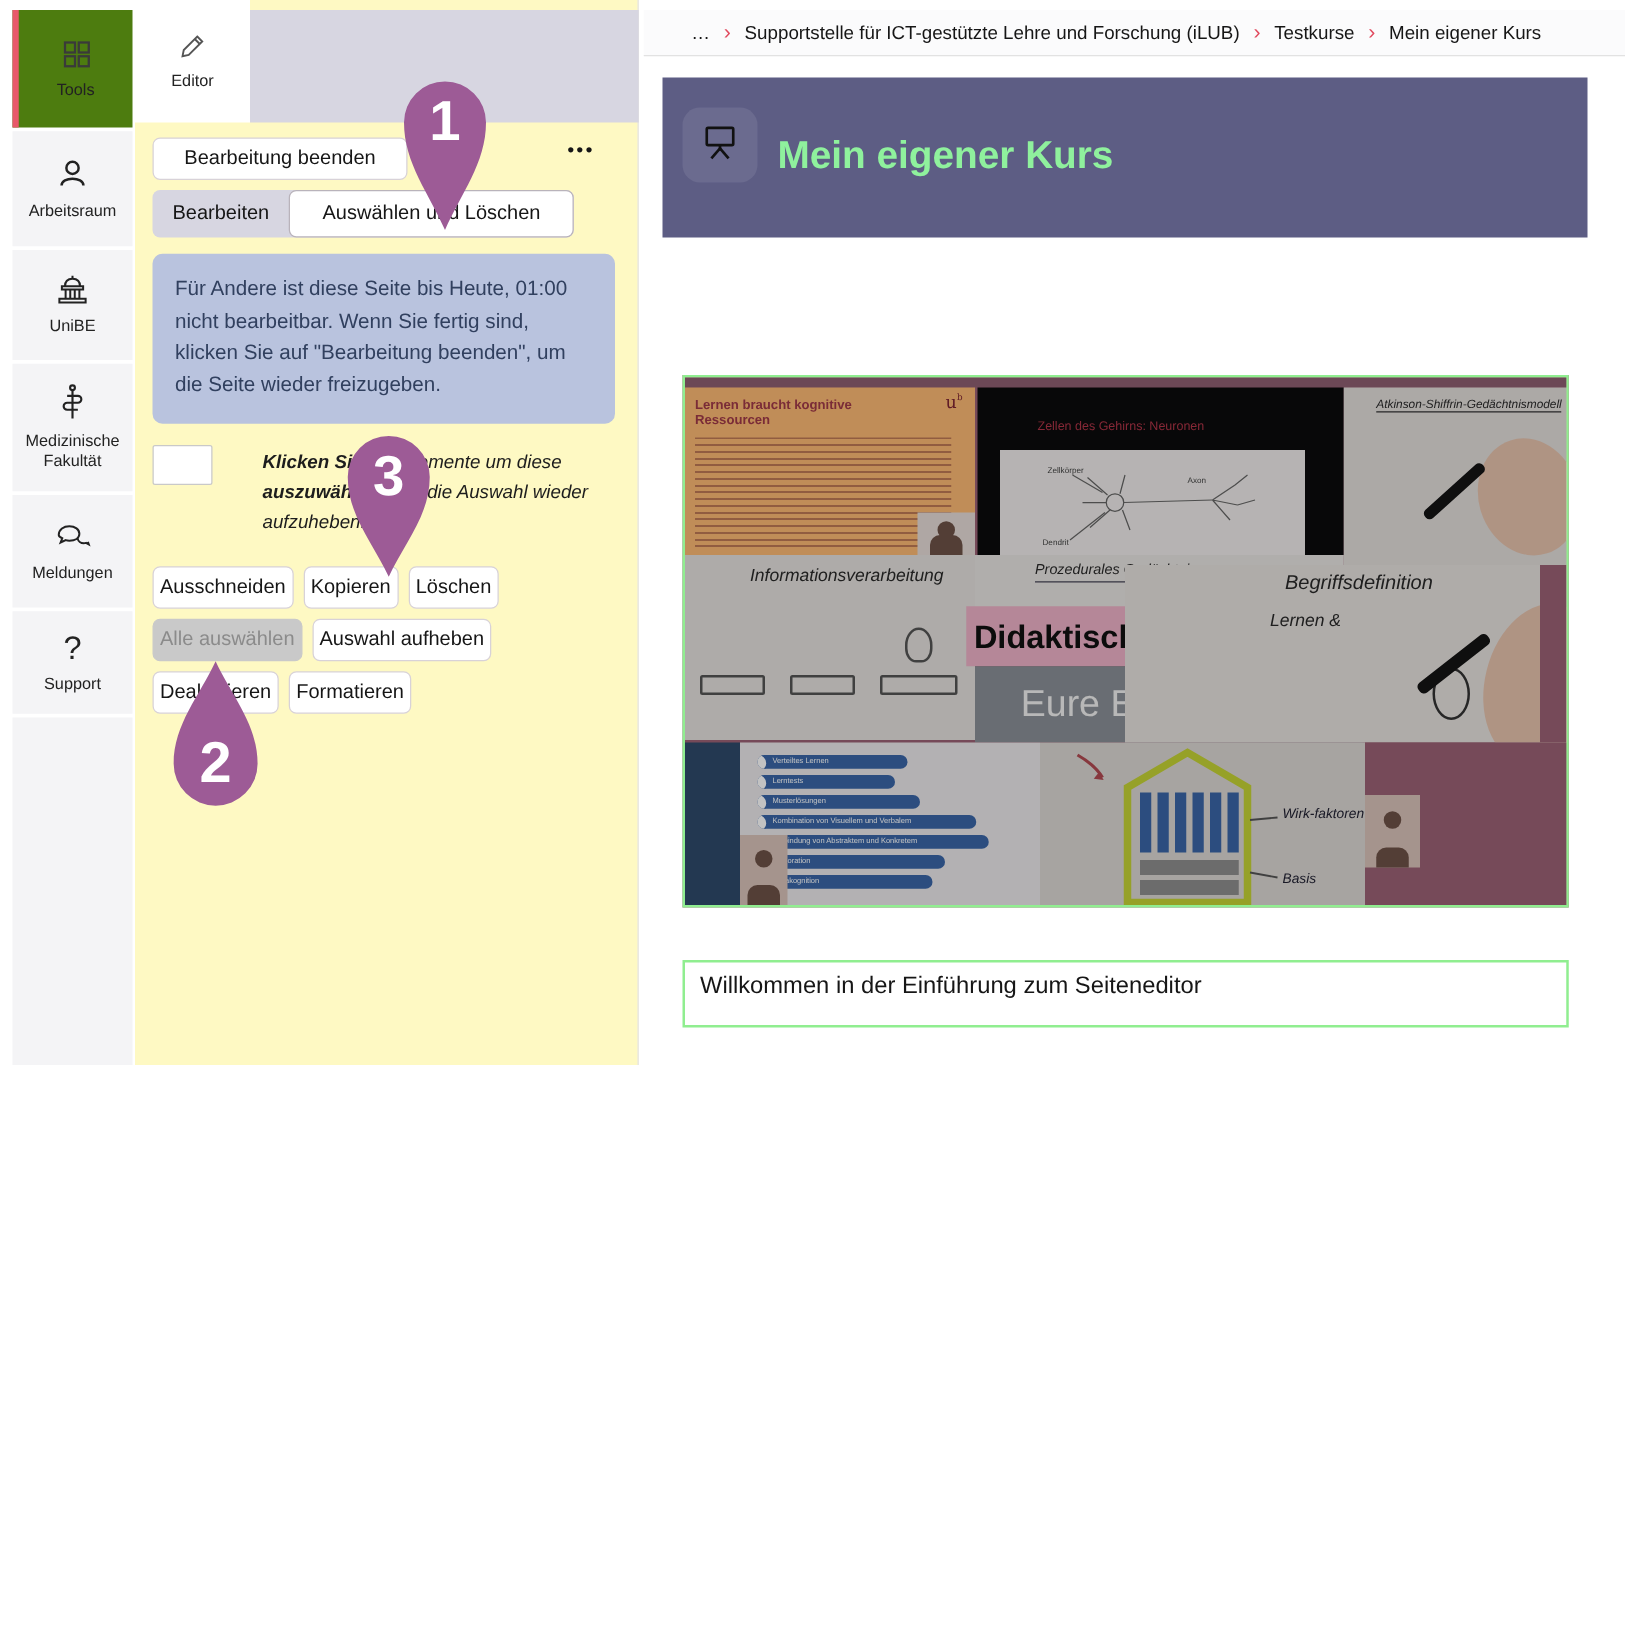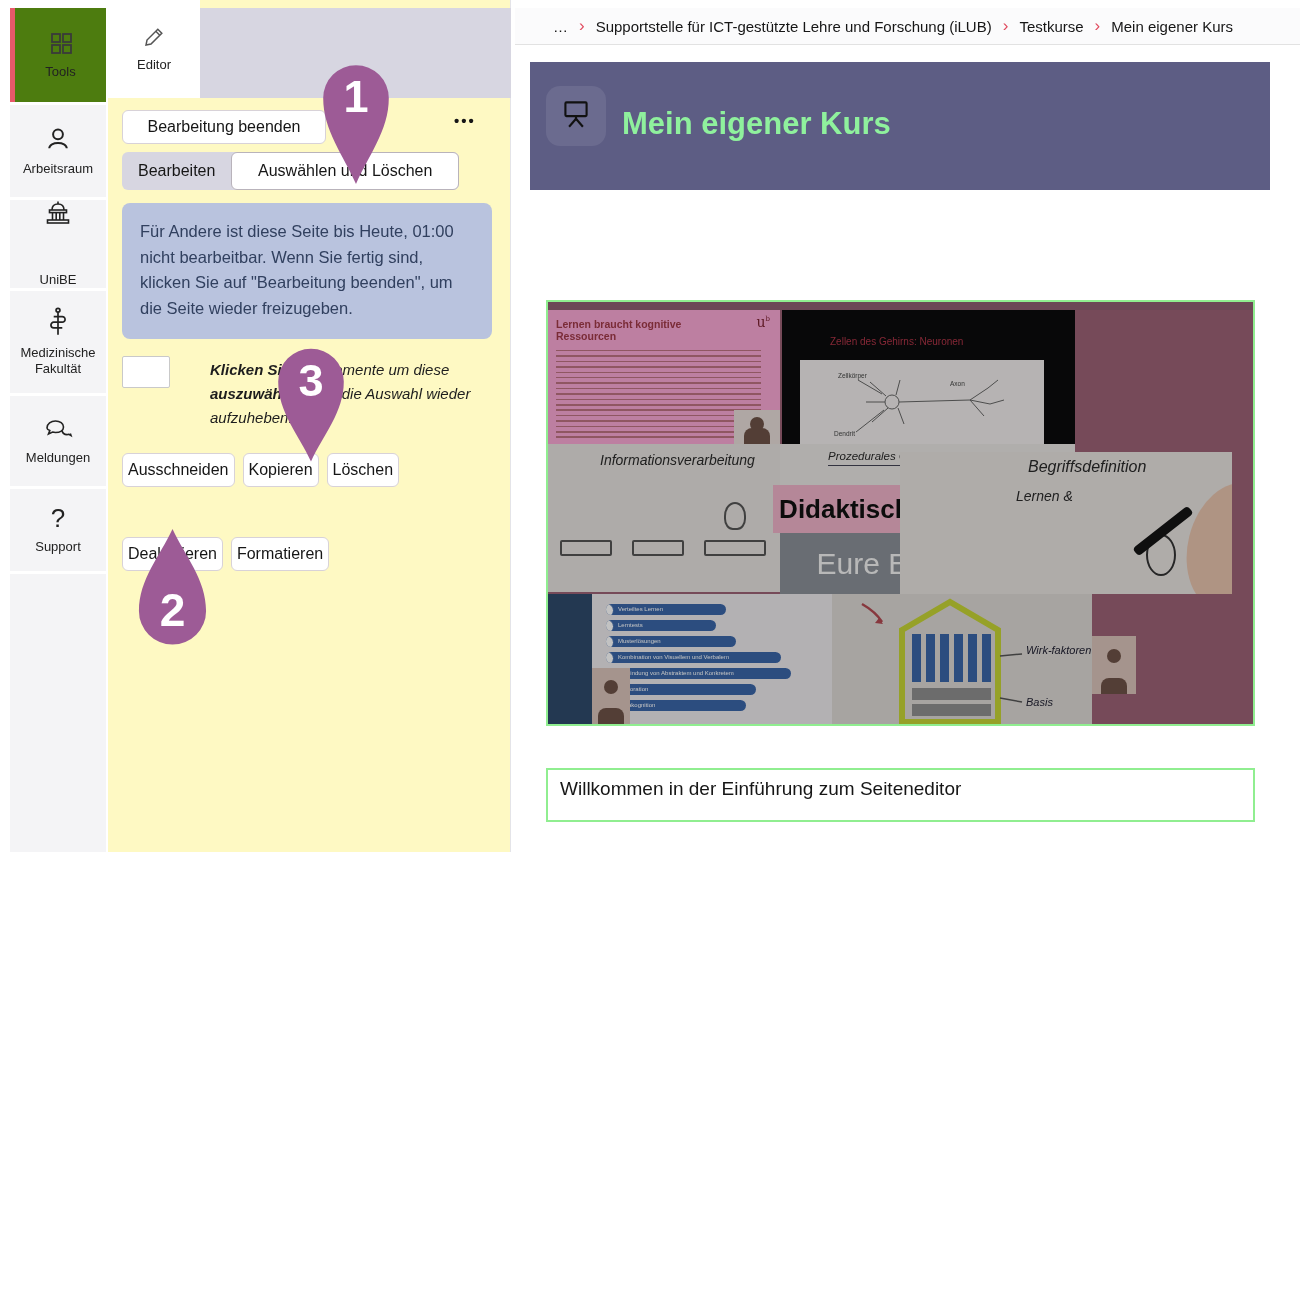--- a/index.html
+++ b/index.html
@@ -104,21 +104,21 @@
     </div>
     <div class="tile" style="top:105px; height:92px;">
       <span>
         <svg width="28" height="28" viewBox="0 0 24 24" fill="none" stroke="#222" stroke-width="1.7">
           <circle cx="12" cy="8" r="4.2"></circle>
             <path d="M4.5 20 C4.5 13.8 19.5 13.8 19.5 20"></path>
         </svg>
       </span>
       <span>Arbeitsraum</span>
     </div>
-    <div class="tile" style="top:200px; height:88px;justify-content:space-between;">
+    <div class="tile" style="top:200px; height:88px;">
       <span>
         <svg width="30" height="26" viewBox="0 0 30 26" fill="none" stroke="#222" stroke-width="1.6">
           <path d="M9 10 C9 5.5 12 4 15 4 C18 4 21 5.5 21 10"></path>
           <line x1="15" y1="4" x2="15" y2="1.5"></line>
           <rect x="6.5" y="10" width="17" height="2.6"></rect>
           <line x1="9.5" y1="12.6" x2="9.5" y2="20"></line>
             <line x1="13.2" y1="12.6" x2="13.2" y2="20"></line>
           <line x1="16.8" y1="12.6" x2="16.8" y2="20"></line>
             <line x1="20.5" y1="12.6" x2="20.5" y2="20"></line>
           <rect x="4.5" y="20" width="21" height="3"></rect>
@@ -176,20 +176,24 @@
       <div class="lockbox">Für Andere ist diese Seite bis Heute, 01:00 nicht bearbeitbar. Wenn Sie fertig sind, klicken Sie auf "Bearbeitung beenden", um die Seite wieder freizugeben.</div>
 
       <span class="checkbox"></span>
       <p class="helptext"><b>Klicken Sie auf</b><span> Elemente um diese </span><b>auszuwählen</b><span> oder die Auswahl wieder aufzuheben.</span></p>
 
       <div class="btnrow row1">
         <button class="btn">Ausschneiden</button>
         <button class="btn">Kopieren</button>
         <button class="btn">Löschen</button>
       </div>
+      <div class="btnrow row2">
+        <button class="btn btn-disabled">Alle auswählen</button>
+        <button class="btn">Auswahl aufheben</button>
+      </div>
       <div class="btnrow row3">
         <button class="btn">Deaktivieren</button>
         <button class="btn">Formatieren</button>
       </div>
     </div>
   </section>
 
   <div class="marker" style="left:315px; top:52px;">
     <svg width="82" height="135" viewBox="0 0 80 130">
       <path d="M40 128 C28 100 8 76 8 44 a32 32 0 1 1 64 0 C72 76 52 100 40 128 Z" fill="#9d5b96"></path>
@@ -230,21 +234,21 @@
         </svg>
       </span>
     </div>
     <h1 class="course-title">Mein eigener Kurs</h1>
   </header>
 
   <figure class="collage">
 
     <div class="cg" style="left:0; top:0; width:709px; height:8px; background:#8f5f72;"></div>
 
-    <div class="cg" style="left:0; top:8px; width:232px; height:134px; background:#f9a8d4;">
+    <div class="cg" style="left:0; top:8px; width:232px; height:134px; background:#fdba74;">
       <div style="position:absolute; left:8px; top:8px; width:170px; font-size:10.5px; font-weight:bold; color:#a13a49;">Lernen braucht kognitive Ressourcen</div>
       <div style="position:absolute; right:10px; top:4px; font-family:'DejaVu Serif', serif; font-size:14px; color:#7d2332;"><span>u</span><sup style="font-size:7px;">b</sup></div>
       <div class="textlines" style="position:absolute; left:8px; top:40px; width:205px; height:88px;"></div>
       <div class="webcam" style="left:186px; top:100px; width:46px; height:34px; background:#e6dcd8;">
           <i></i>
           <b></b>
         </div>
     </div>
 
     <div class="cg" style="left:234px; top:8px; width:293px; height:134px; background:#0b0b0c;">
@@ -257,20 +261,25 @@
           <path d="M170 40 L188 28 M170 40 L190 44 M170 40 L184 56 M188 28 L198 20 M190 44 L204 40"></path>
           <text x="38" y="18" font-size="6.5" fill="#444" stroke="none">Zellkörper</text>
           <text x="150" y="26" font-size="6.5" fill="#444" stroke="none">Axon</text>
           <text x="34" y="76" font-size="6.5" fill="#444" stroke="none">Dendrit</text>
           <line x1="58" y1="20" x2="82" y2="34"></line>
           <line x1="56" y1="72" x2="84" y2="50"></line>
         </svg>
       </div>
     </div>
 
+    <div class="cg" style="left:527px; top:8px; width:182px; height:142px; background:#e2dedb;">
+      <div class="hw" style="position:absolute; left:26px; top:8px; font-size:9.5px; border-bottom:1px solid #333;">Atkinson-Shiffrin-Gedächtnismodell</div>
+      <div class="hand" style="left:108px; top:40px; width:80px; height:95px; transform:rotate(-18deg);"></div>
+      <div class="pen" style="left:84px; top:52px; width:9px; height:62px; transform:rotate(48deg);"></div>
+    </div>
 
     <div class="cg" style="left:0; top:142px; width:232px; height:148px; background:#e5e1de;">
       <div class="hw" style="position:absolute; left:10px; top:8px; font-size:14px;margin-left:42px;">Informationsverarbeitung</div>
       <div style="position:absolute; left:12px; top:96px; width:52px; height:16px; border:2px solid #555; border-radius:2px;"></div>
       <div style="position:absolute; left:84px; top:96px; width:52px; height:16px; border:2px solid #555; border-radius:2px;"></div>
       <div style="position:absolute; left:156px; top:96px; width:62px; height:16px; border:2px solid #555; border-radius:2px;"></div>
       <div style="position:absolute; left:176px; top:58px; width:22px; height:28px; border:2px solid #555; border-radius:50% 50% 40% 40%;"></div>
     </div>
 
     <div class="cg" style="left:232px; top:142px; width:295px; height:48px; background:#e8e5e2;">

